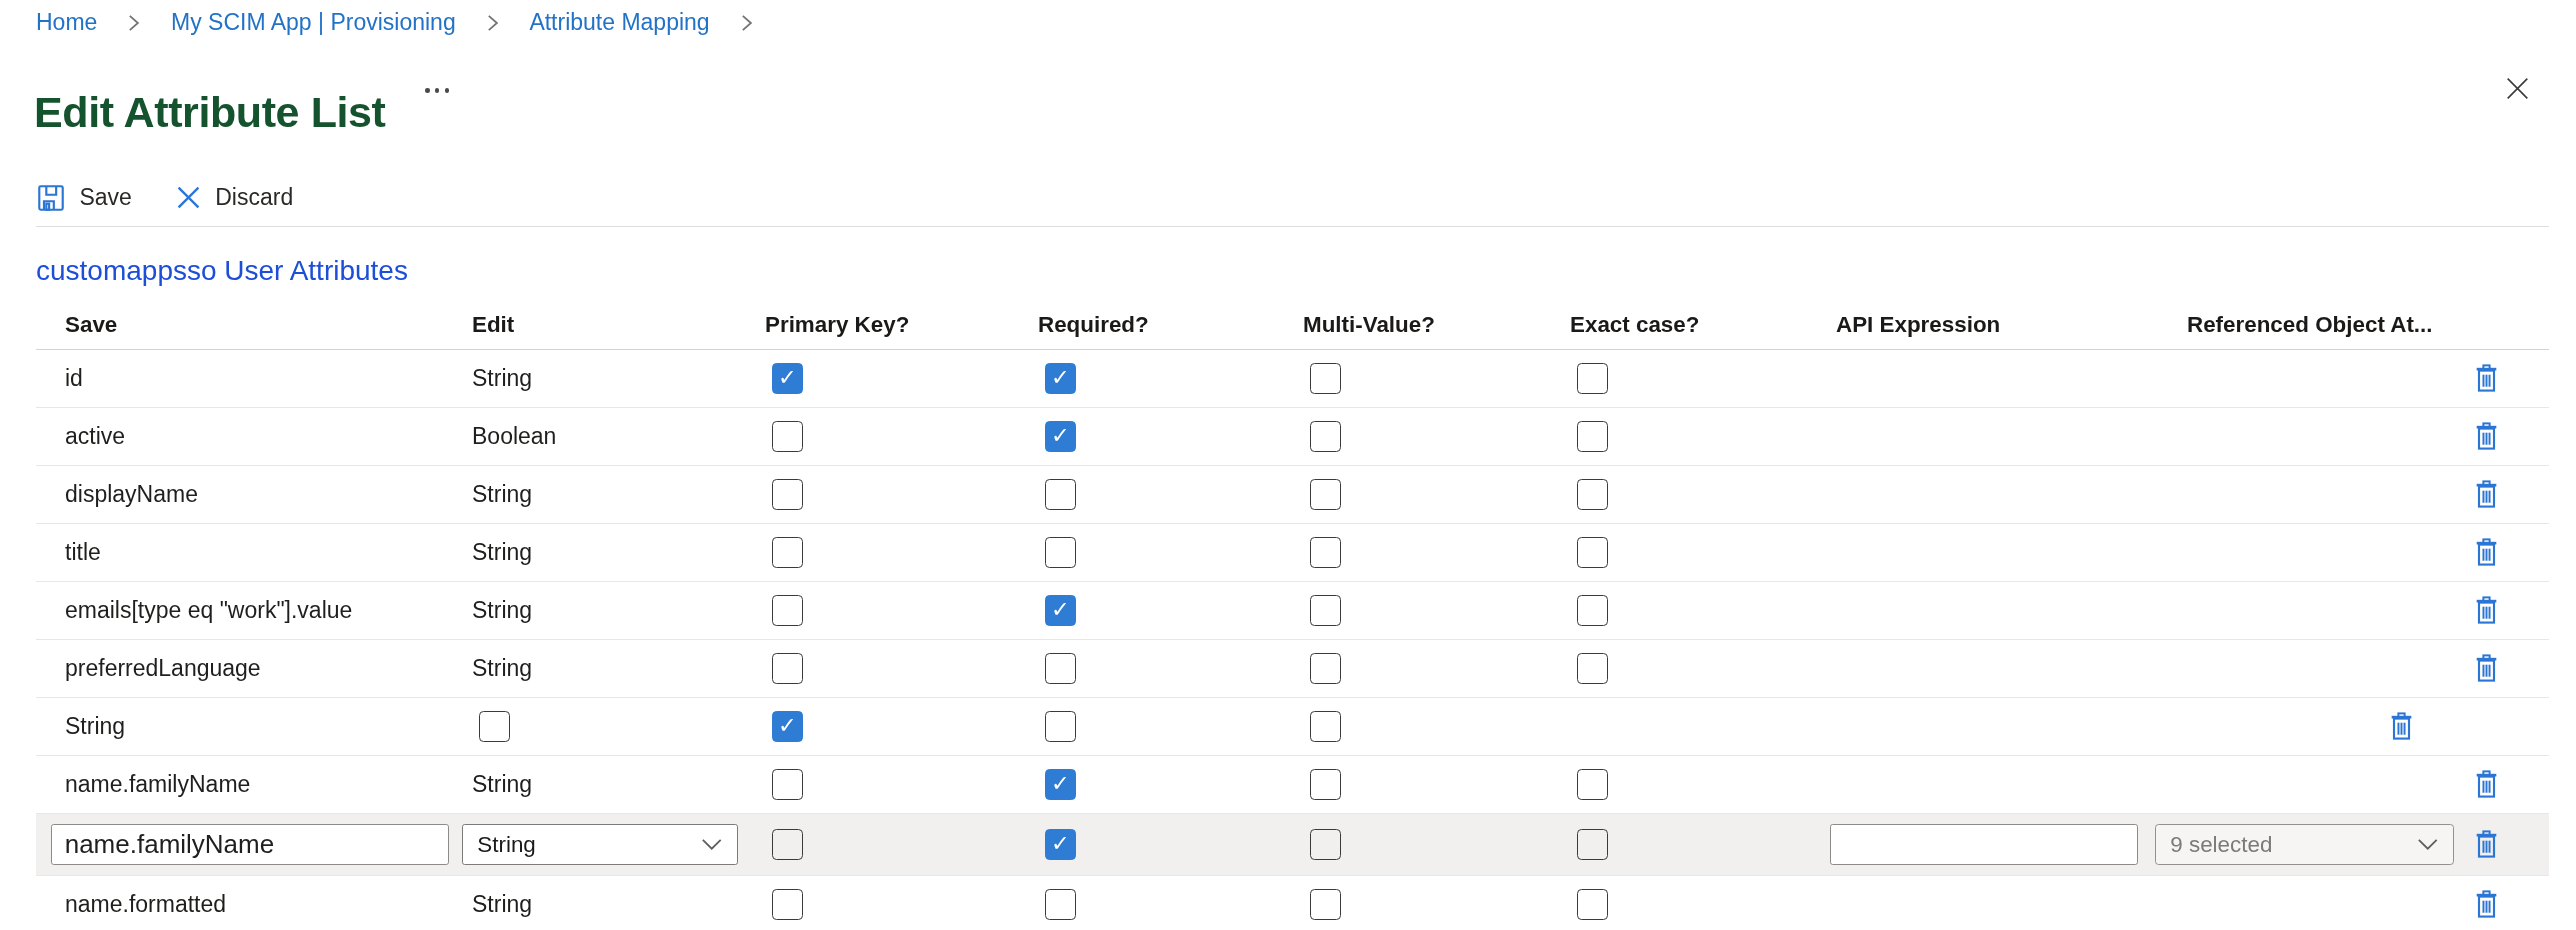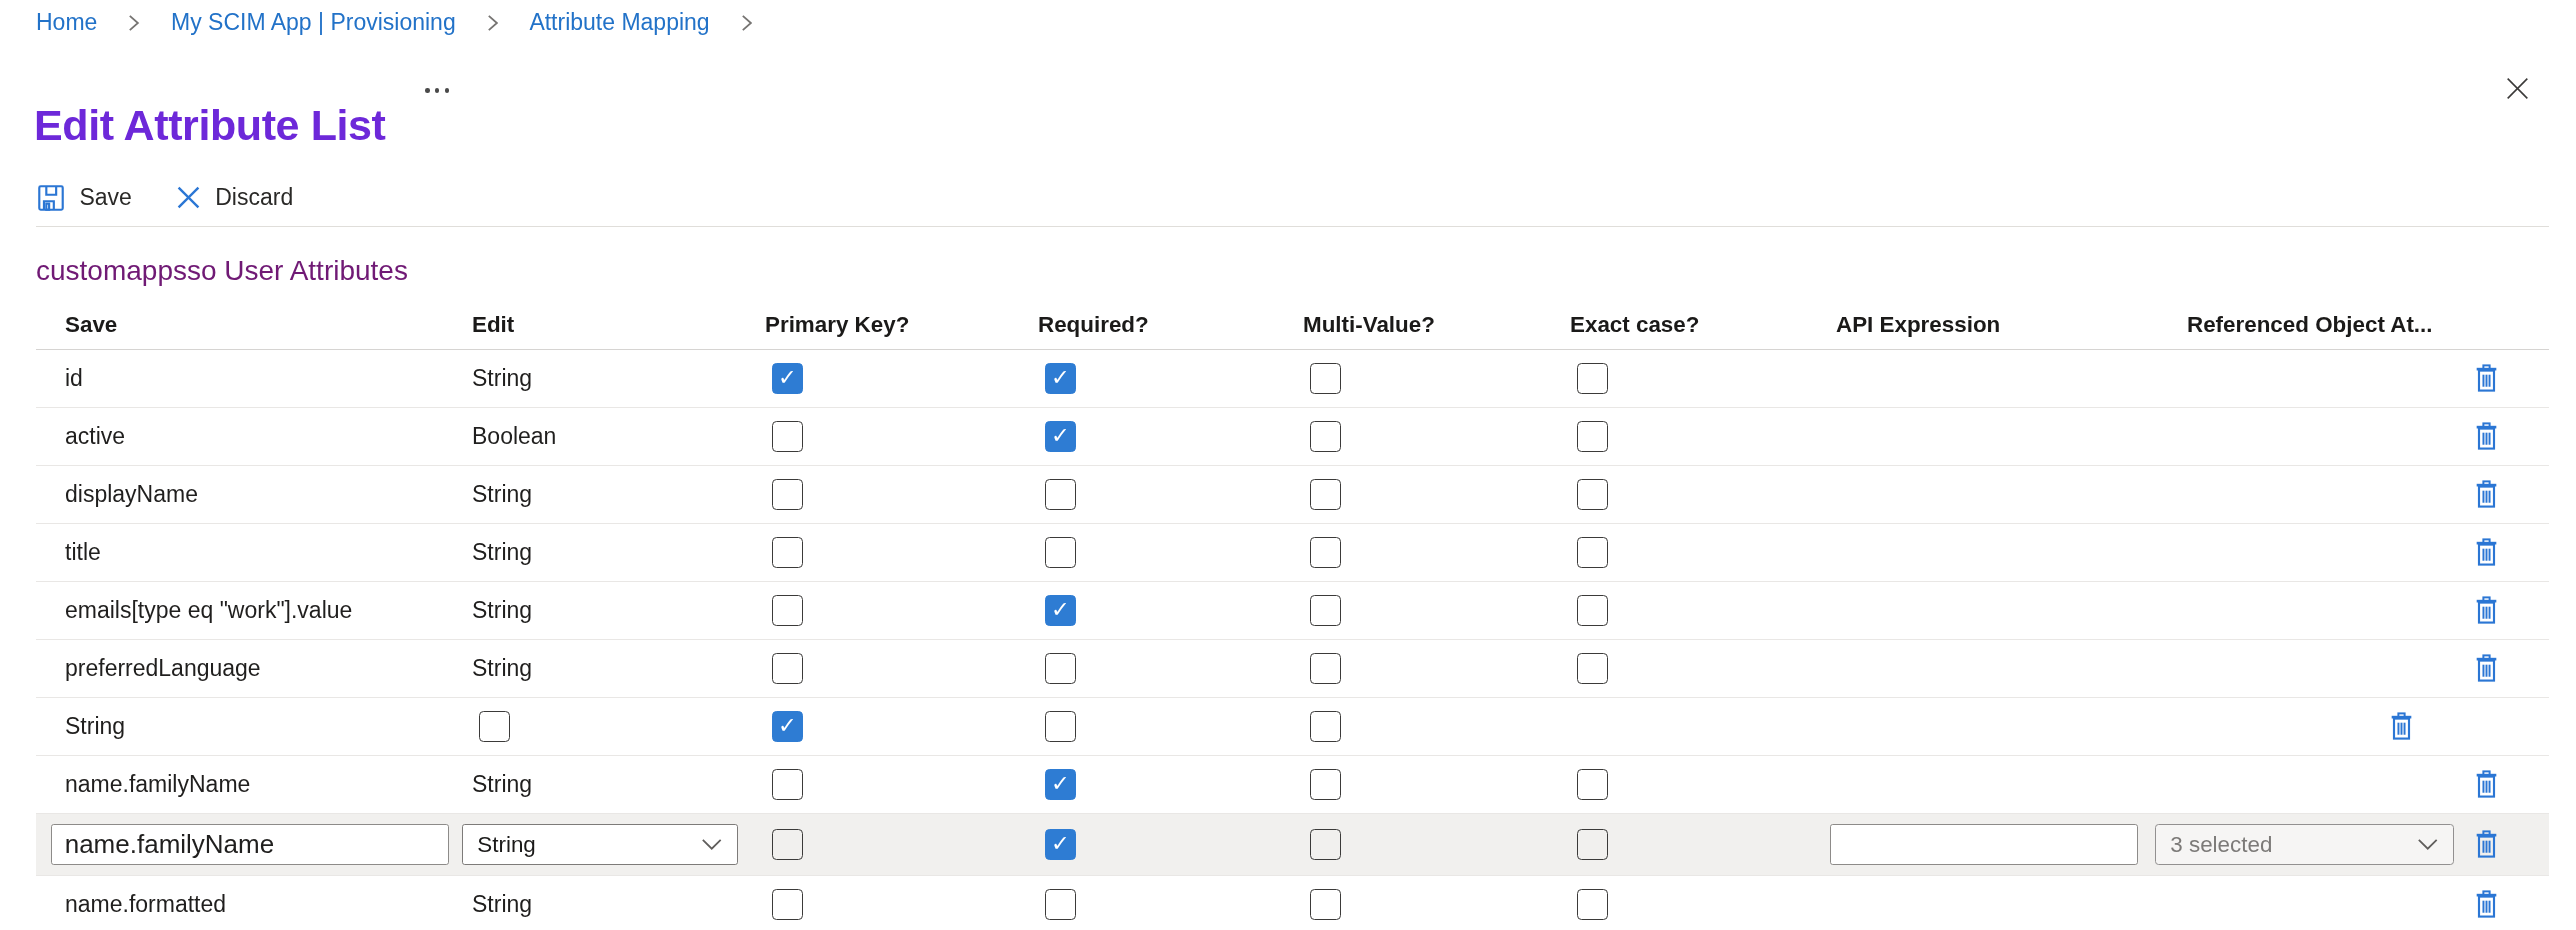--- a/index.html
+++ b/index.html
@@ -10,32 +10,32 @@
   }
   a{text-decoration:none;}
   button{background:none;border:none;padding:0;font-family:inherit;cursor:pointer;justify-content:center;}
 
   
   .breadcrumb{position:absolute;top:9px;left:36px;display:flex;align-items:center;gap:31px;font-size:23px;}
   .breadcrumb a{color:var(--link-blue,#2272c8);}
   .crumb-sep{display:flex;align-items:center;}
 
   
-  .page-title{position:absolute;top:72px;left:34px;font-size:43px;font-weight:700;color:#6d28d9;letter-spacing:-0.4px;text-align:center;}
+  .page-title{position:absolute;top:59px;left:34px;font-size:43px;font-weight:700;color:#14532d;letter-spacing:-0.4px;text-align:center;}
   .more-dots{position:absolute;left:425px;top:88px;display:flex;gap:5.4px;align-items:center;}
   .more-dots i{width:4.5px;height:4.5px;border-radius:50%;background:#4a4a4a;display:block;}
   .close-btn{position:absolute;top:75px;right:45px;width:27px;height:27px;display:flex;align-items:center;justify-content:center;}
 
   
   .toolbar{position:absolute;top:174px;left:36px;height:47px;display:flex;align-items:center;gap:43px;}
   .tb-btn{display:flex;align-items:center;gap:13.4px;font-size:23px;color:#2a2927;}
   .toolbar-divider{position:absolute;top:226px;left:36px;width:2513px;height:0.9px;background:#e0deda;}
 
   
-  .section-heading{position:absolute;top:255px;left:36px;font-size:28px;color:#701a75;}
+  .section-heading{position:absolute;top:255px;left:36px;font-size:28px;color:#1d4ed8;}
 
   
   .table{position:absolute;top:301px;left:36px;width:2513px;}
   .grid{display:grid;grid-template-columns:29px 407px 293px 273px 265px 267px 266px 351px 277px 1fr;align-items:center;}
   .thead{height:48px;border-bottom:0.9px solid #d6d4d2;font-size:22.4px;font-weight:700;color:#1b1a19;}
   .row{height:57px;border-bottom:0.9px solid #e9e7e5;font-size:23px;color:#201f1e;position:relative;}
   .row.editing{height:61px;background:var(--edit-row-bg,#f1f0ee);}
   .c{overflow:hidden;white-space:nowrap;}
 
   
@@ -411,21 +411,21 @@
         </div>
         <input class="edit-input name-input" value="name.familyName" style="">
         <div class="sel type-select">
           <span>String</span>
           <svg width="21.5" height="13.4" viewBox="0 0 24 15">
             <polyline points="2,2 12,12 22,2" fill="none" stroke="#605e5c" stroke-width="2"></polyline>
           </svg>
         </div>
         <input class="edit-input api-input" style="">
         <div class="sel ro-select">
-          <span class="muted">3 selected</span>
+          <span class="muted">9 selected</span>
           <svg width="21.5" height="13.4" viewBox="0 0 24 15">
             <polyline points="2,2 12,12 22,2" fill="none" stroke="#605e5c" stroke-width="2"></polyline>
           </svg>
         </div>
       </div>
       <div class="grid row">
         <div class="c"></div>
         <div class="c">name.formatted</div>
         <div class="c">String</div>
         <div class="c">

